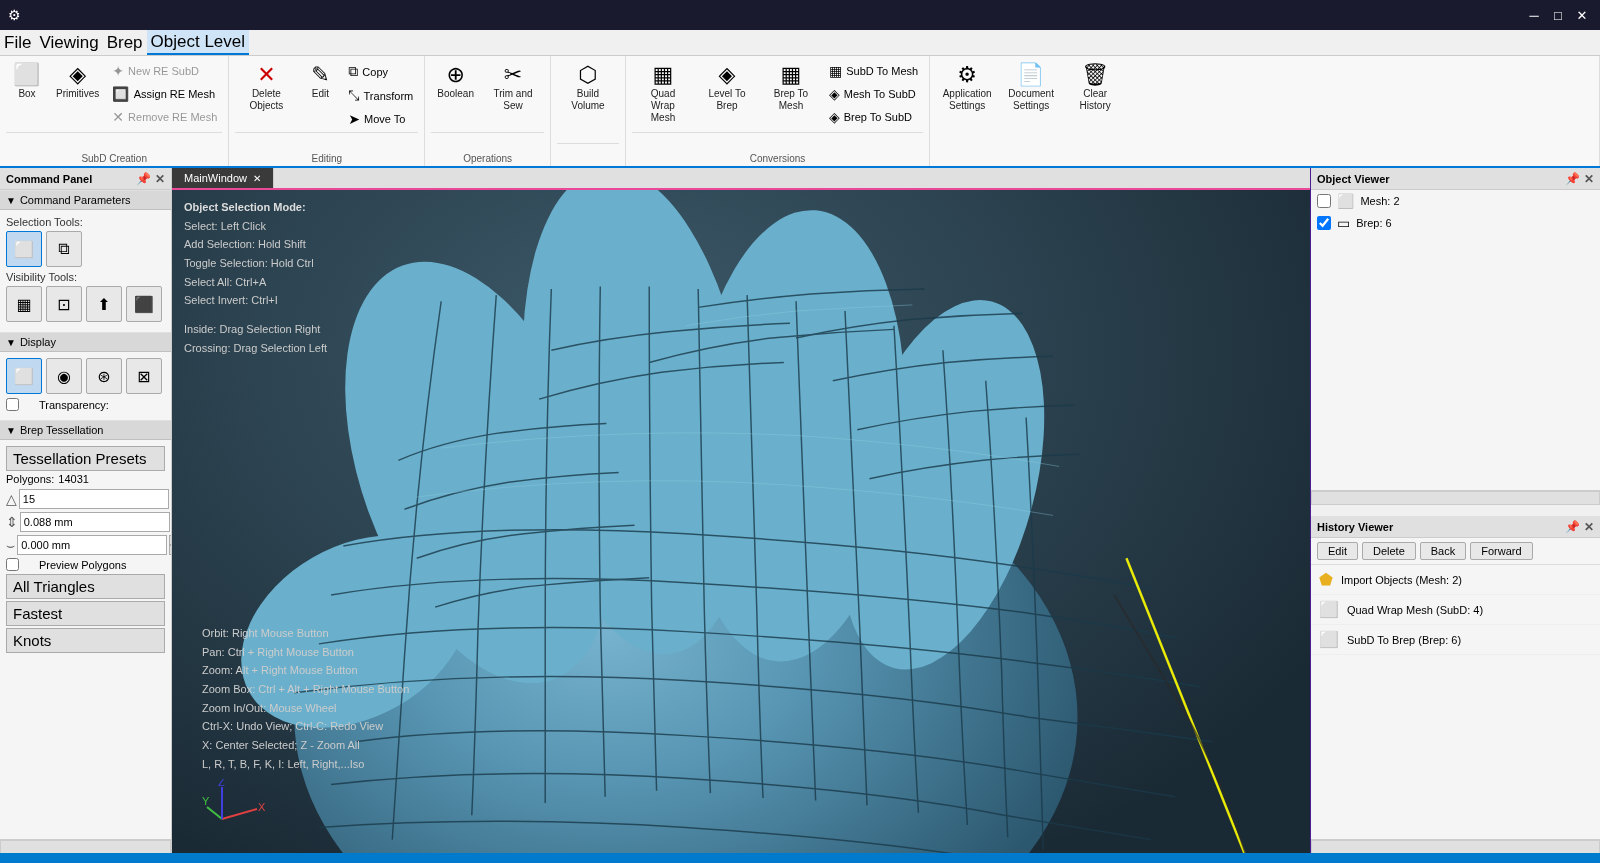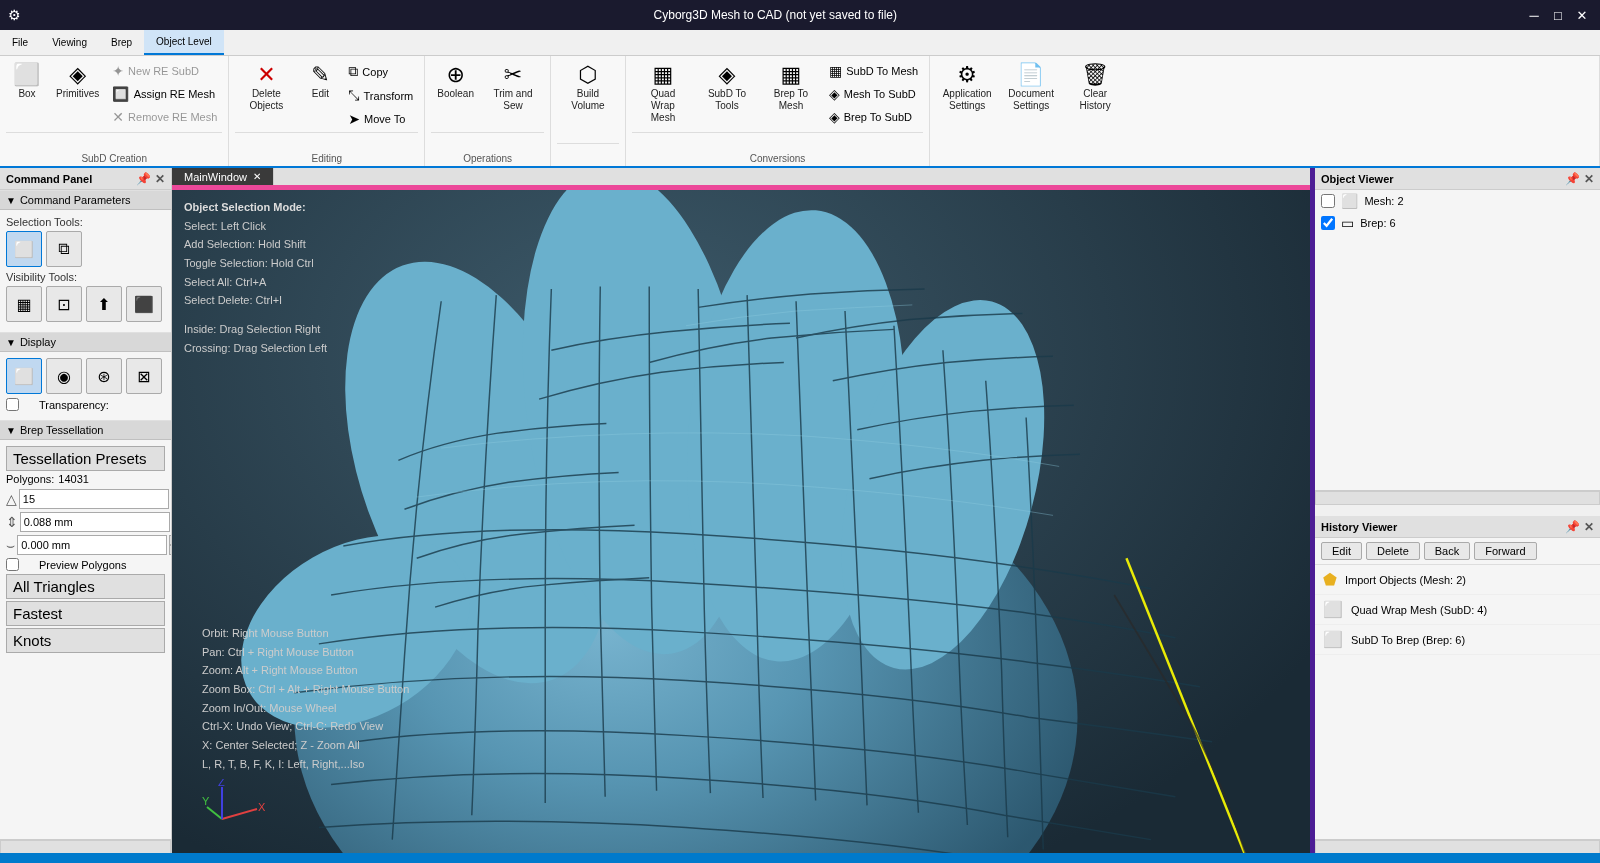--- a/index.html
+++ b/index.html
@@ -30,23 +30,23 @@
 
     
     #menubar {
       background: #f0f0f0;
       height: 26px;
       display: flex;
       align-items: center;
       border-bottom: 1px solid #ccc;
     }
     .menu-item {
-      padding: 3px 12px;
-      cursor: pointer;
-      font-size: 10px;
+      padding: 3px 4px;
+      cursor: pointer;
+      font-size: 17px;
       height: 100%;
       display: flex;
       align-items: center;
     }
     .menu-item.active { background: #d0e4f7; border-bottom: 2px solid #0078d7; }
 
     
     #ribbon {
       background: #f8f8f8;
       border-bottom: 2px solid #0078d7;
@@ -226,21 +226,21 @@
       display: flex;
       flex-direction: column;
       overflow: hidden;
       background: #3a3a3a;
     }
     .viewport-tab-bar {
       background: #e0e0e0;
       height: 22px;
       display: flex;
       align-items: center;
-      border-bottom: 5px solid #ec4899;
+      border-bottom: 2px solid #ec4899;
     }
     .viewport-tab {
       padding: 2px 12px;
       font-size: 11px;
       cursor: pointer;
       border-right: 1px solid #ccc;
       height: 100%;
       display: flex;
       align-items: center;
       background: #d0d0d0;
@@ -280,21 +280,21 @@
       font-size: 11px;
       line-height: 1.7;
       pointer-events: none;
     }
 
     
     #right-panels {
       width: 290px;
       display: flex;
       flex-direction: column;
-      border-left: 5px solid #4c1d95;
+      border-left: 1px solid #4c1d95;
       flex-shrink: 0;
       gap: 11px;
     }
 
     #object-viewer {
       height: 50%;
       border-bottom: 1px solid #ccc;
       display: flex;
       flex-direction: column;
       background: #f5f5f5;
@@ -360,21 +360,20 @@
       background: #e0e0e0;
       border: 1px solid #ccc;
     }
     .hscroll { height: 12px; width: 100%; }
   </style>
 </head>
 <body>
 
 <div id="titlebar">
   <span class="app-icon">⚙</span>
-  <span class="title">Cyborg3D Mesh to CAD  (not yet saved to file)</span>
   <div class="win-controls">
     <button class="win-btn">─</button>
     <button class="win-btn">□</button>
     <button class="win-btn close">✕</button>
   </div>
 </div>
 
 <div id="menubar">
   <div class="menu-item">File</div>
   <div class="menu-item">Viewing</div>
@@ -465,21 +464,21 @@
   </div>
 
   <div class="ribbon-group">
     <div class="ribbon-buttons">
       <div class="ribbon-btn">
         <span class="icon">▦</span>
         <span class="label">Quad Wrap Mesh</span>
       </div>
       <div class="ribbon-btn">
         <span class="icon">◈</span>
-        <span class="label">SubD To Tools</span>
+        <span class="label">Level To Brep</span>
       </div>
       <div class="ribbon-btn">
         <span class="icon">▦</span>
         <span class="label">Brep To Mesh</span>
       </div>
       <div class="ribbon-small-col">
         <div class="ribbon-btn-small">
           <span class="icon-sm">▦</span>
           <span>SubD To Mesh</span>
         </div>
@@ -712,21 +711,21 @@
           <path d="M770,400 Q800,450 830,500 Q860,555 880,620"></path>
         </g>
       </svg>
 
       <div class="viewport-overlay">
         <div style="font-weight:bold; color:#ddd;">Object Selection Mode:</div>
         <div>Select: Left Click</div>
         <div>Add Selection: Hold Shift</div>
         <div>Toggle Selection: Hold Ctrl</div>
         <div>Select All: Ctrl+A</div>
-        <div>Select Delete: Ctrl+I</div>
+        <div>Select Invert: Ctrl+I</div>
         <div style="height:10px;"></div>
         <div>Inside: Drag Selection Right</div>
         <div>Crossing: Drag Selection Left</div>
       </div>
 
       <div class="viewport-overlay-bottom">
         <div>Orbit: Right Mouse Button</div>
         <div>Pan: Ctrl + Right Mouse Button</div>
         <div>Zoom: Alt + Right Mouse Button</div>
         <div>Zoom Box: Ctrl + Alt + Right Mouse Button</div>

